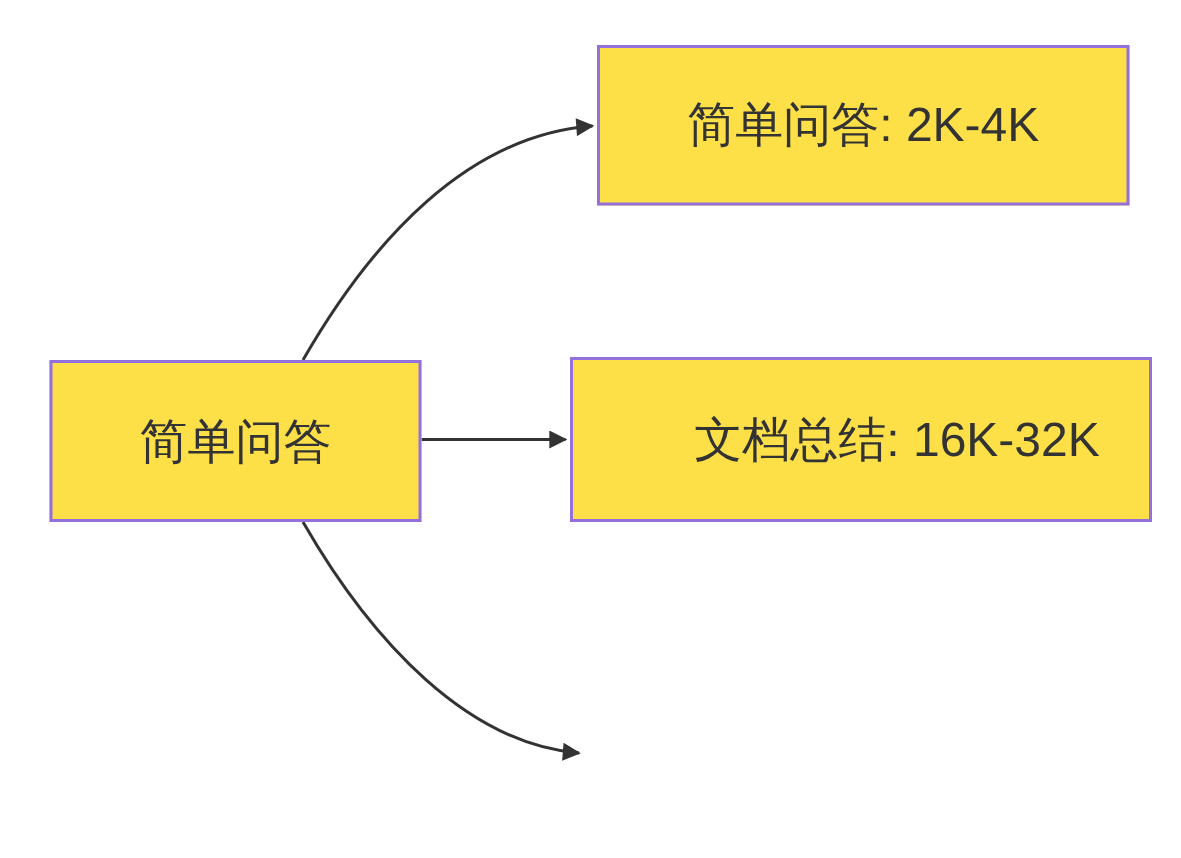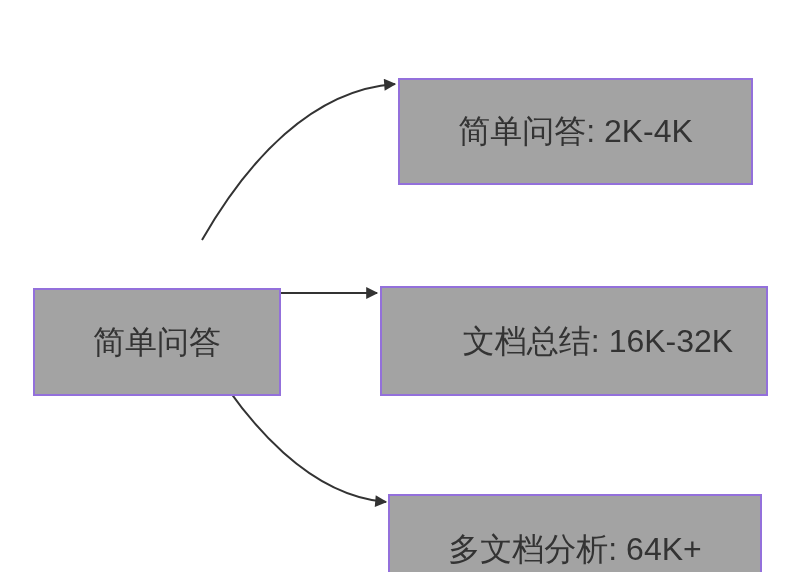--- a/index.html
+++ b/index.html
@@ -23,27 +23,26 @@
     height: 572px;
   }
   .edge {
     stroke: #333333;
     stroke-width: 2;
     fill: none;
   }
   .node {
     position: absolute;
     box-sizing: border-box;
-    background: #a3a3a3;
+    background: #fde047;
     border: 2px solid #9370DB;
     display: flex;
     align-items: center;
     justify-content: center;
     text-align: center;
-    margin-top: 48px;
   }
   .node-label {
     font-size: 32px;
     line-height: 1.2;
     color: #333333;
     white-space: nowrap;
   }
   .node-root   { left: 33px;  top: 240px; width: 248px; height: 108px; }
   .node-qa     { left: 398px; top: 30px;  width: 355px; height: 107px; }
   .node-doc    { left: 380px; top: 238px; width: 388px; height: 110px; padding-left: 48px; }
@@ -70,17 +69,14 @@
   </div>
 
   <div class="node node-qa">
     <span class="node-label">简单问答: 2K-4K</span>
   </div>
 
   <div class="node node-doc">
     <span class="node-label">文档总结: 16K-32K</span>
   </div>
 
-  <div class="node node-multi">
-    <span class="node-label">多文档分析: 64K+</span>
-  </div>
 
 </div>
 
 </body></html>

